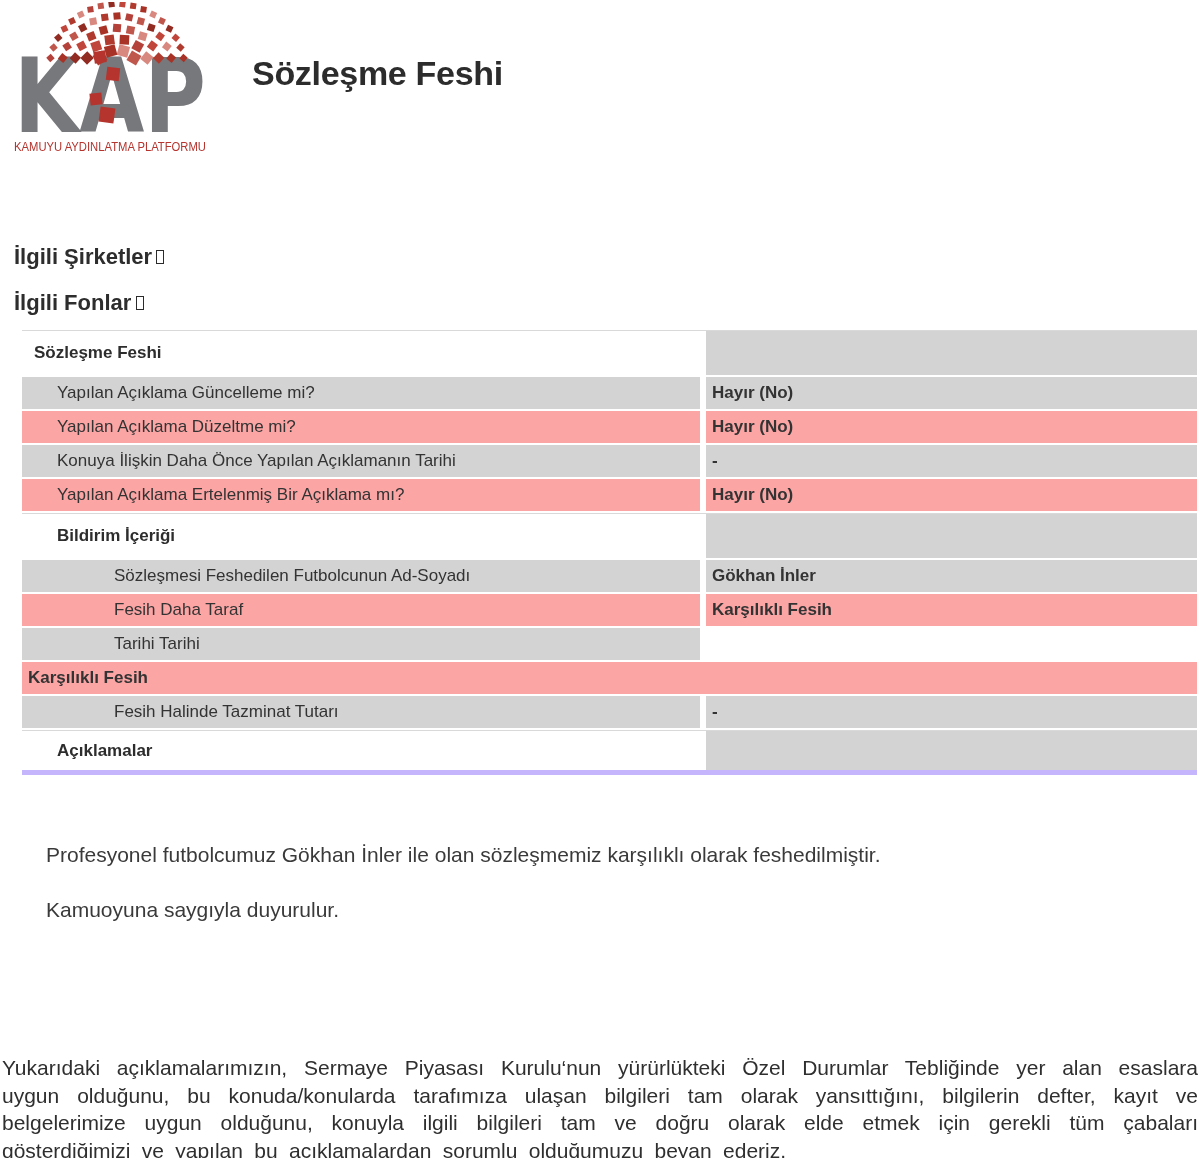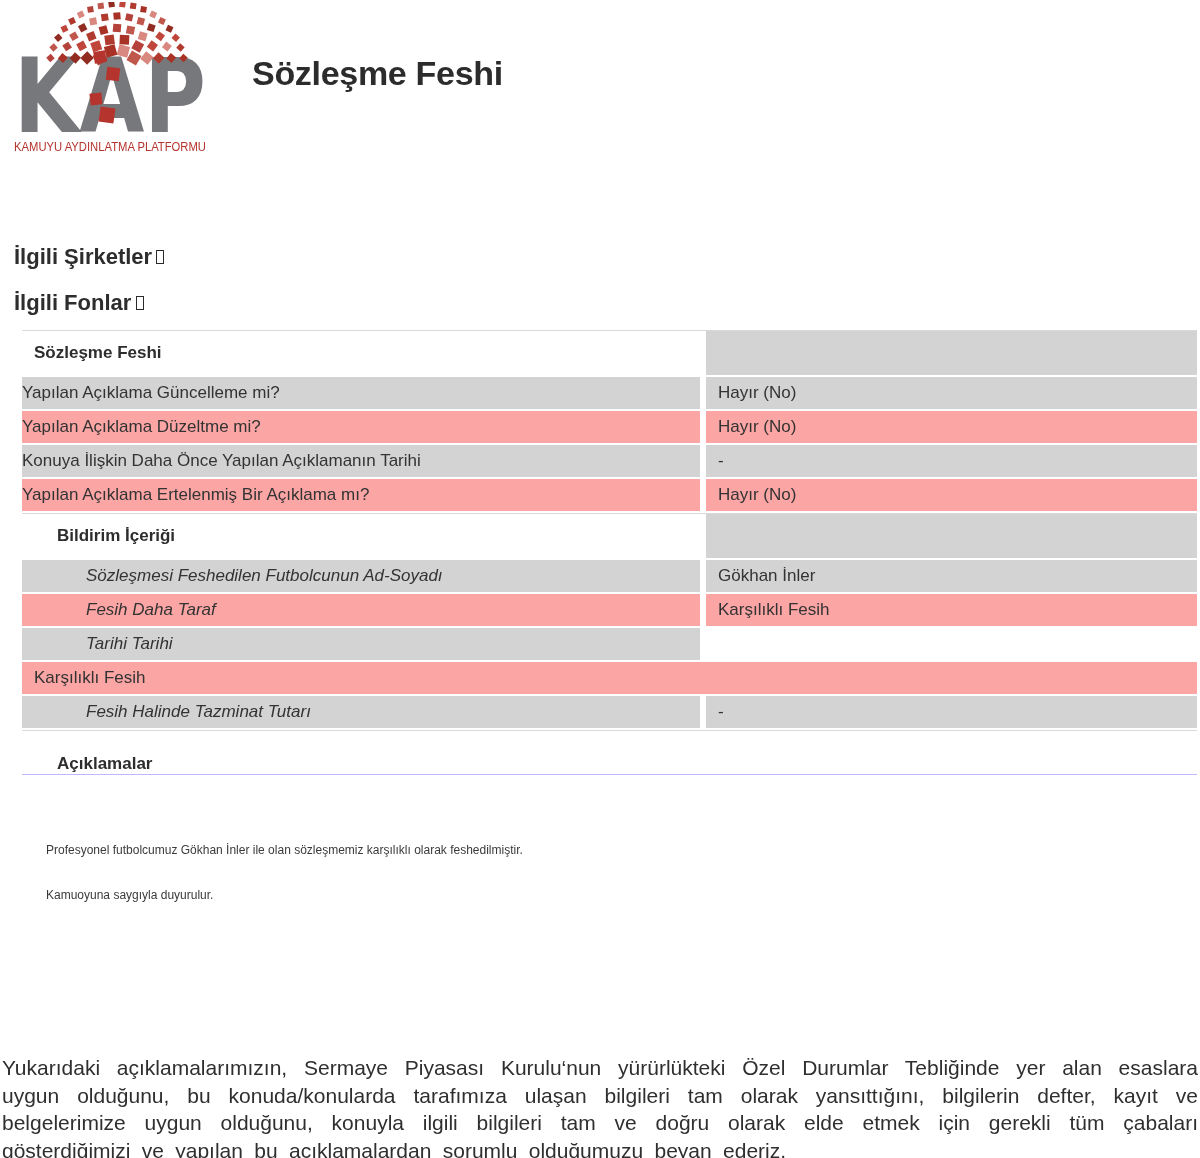--- a/index.html
+++ b/index.html
@@ -81,46 +81,47 @@
     width: 678px;
     margin-right: 6px;
     display: flex;
     align-items: center;
     box-sizing: border-box;
   }
   .cell-r {
     flex: 1;
     display: flex;
     align-items: center;
-    padding-left: 12px;
+    padding-left: 6px;
     box-sizing: border-box;
+    font-weight: bold;
   }
   .t-row.data { height: 32px; }
   .t-row.g .cell-l, .t-row.g .cell-r { background: #d3d3d3; }
   .t-row.w .cell-l, .t-row.w .cell-r { background: #fca5a5; }
   .t-row.section {
     height: 45px;
     border-top: 1px solid #d9d9d9;
     font-weight: 700;
     color: #2d2d2d;
   }
-  .t-row.section.last { border-bottom: 1px solid #c4b5fd; align-items: flex-end; }
+  .t-row.section.last { border-bottom: 5px solid #c4b5fd; }
   .t-row.section .cell-l { background: #ffffff; padding-left: 12px; }
   .t-row.section .cell-r { background: #d3d3d3; }
   .t-row.section.sub .cell-l { padding-left: 35px; }
-  .i1 .cell-l { }
-  .i2 .cell-l { padding-left: 64px; font-style: italic; }
+  .i1 .cell-l { padding-left: 35px; }
+  .i2 .cell-l { padding-left: 92px; }
 
   
   .body-copy {
     position: absolute;
     left: 46px;
     top: 843px;
     width: 1100px;
-    font-size: 12px;
+    font-size: 21px;
     color: #3a3a3a;
   }
   .body-copy p { margin: 0 0 31px 0; }
 
   
   .disclaimer {
     position: absolute;
     left: 2px;
     top: 1054px;
     width: 1196px;

